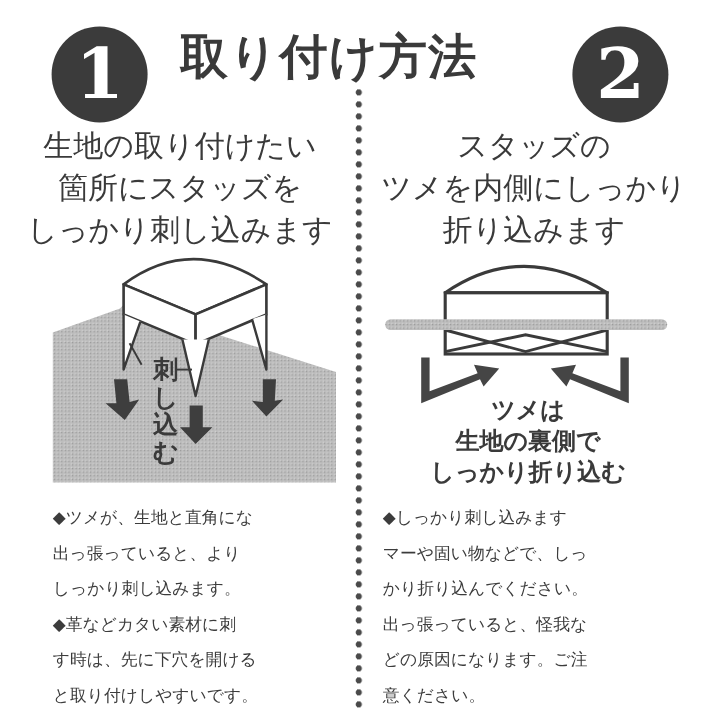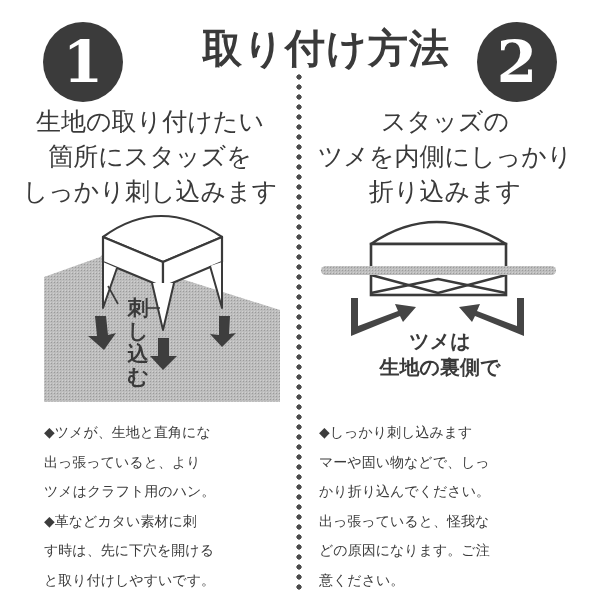--- a/index.html
+++ b/index.html
@@ -6,21 +6,21 @@
     body {
       width: 600px; height: 600px; overflow: hidden;
       background: #ffffff;
       position: relative;
       font-family: "DejaVu Sans", sans-serif;
       color: #3c3c3c;
     }
     .abs { position: absolute; }
     .title {
       left: 150px; top: 20px; width: 300px; height: 56px;
-      text-align: right; font-size: 40px; font-weight: bold; line-height: 56px;
+      text-align: left; font-size: 40px; font-weight: bold; line-height: 56px;
       color: #3a3a3a; letter-spacing: 1px;
     }
     .step-circle {
       width: 80px; height: 80px; border-radius: 50%;
       background: #3b3b3b; color: #ffffff;
       font-family: "DejaVu Serif", serif; font-weight: bold;
       font-size: 58px; line-height: 80px; text-align: center;
     }
     .divider {
       left: 296px; top: 72px; width: 6px; height: 520px;
@@ -121,26 +121,27 @@
 <div class="abs vlabel" style="left:125px; top:296px;">
   <div>刺</div>
   <div>し</div>
   <div>込</div>
   <div>む</div>
 </div>
 
 <div class="abs caption" style="left:330px; top:328px; width:220px;">
   <div>ツメは</div>
   <div>生地の裏側で</div>
+  <div>しっかり折り込む</div>
 </div>
 
 <div class="abs note" style="left:44px; top:418px; width:245px;">
   <div>◆ツメが、生地と直角にな</div>
   <div>出っ張っていると、より</div>
-  <div>ツメはクラフト用のハン。</div>
+  <div>しっかり刺し込みます。</div>
   <div>◆革などカタい素材に刺</div>
   <div>す時は、先に下穴を開ける</div>
   <div>と取り付けしやすいです。</div>
 </div>
 
 <div class="abs note" style="left:319px; top:418px; width:260px;">
   <div>◆しっかり刺し込みます</div>
   <div>マーや固い物などで、しっ</div>
   <div>かり折り込んでください。</div>
   <div>出っ張っていると、怪我な</div>

